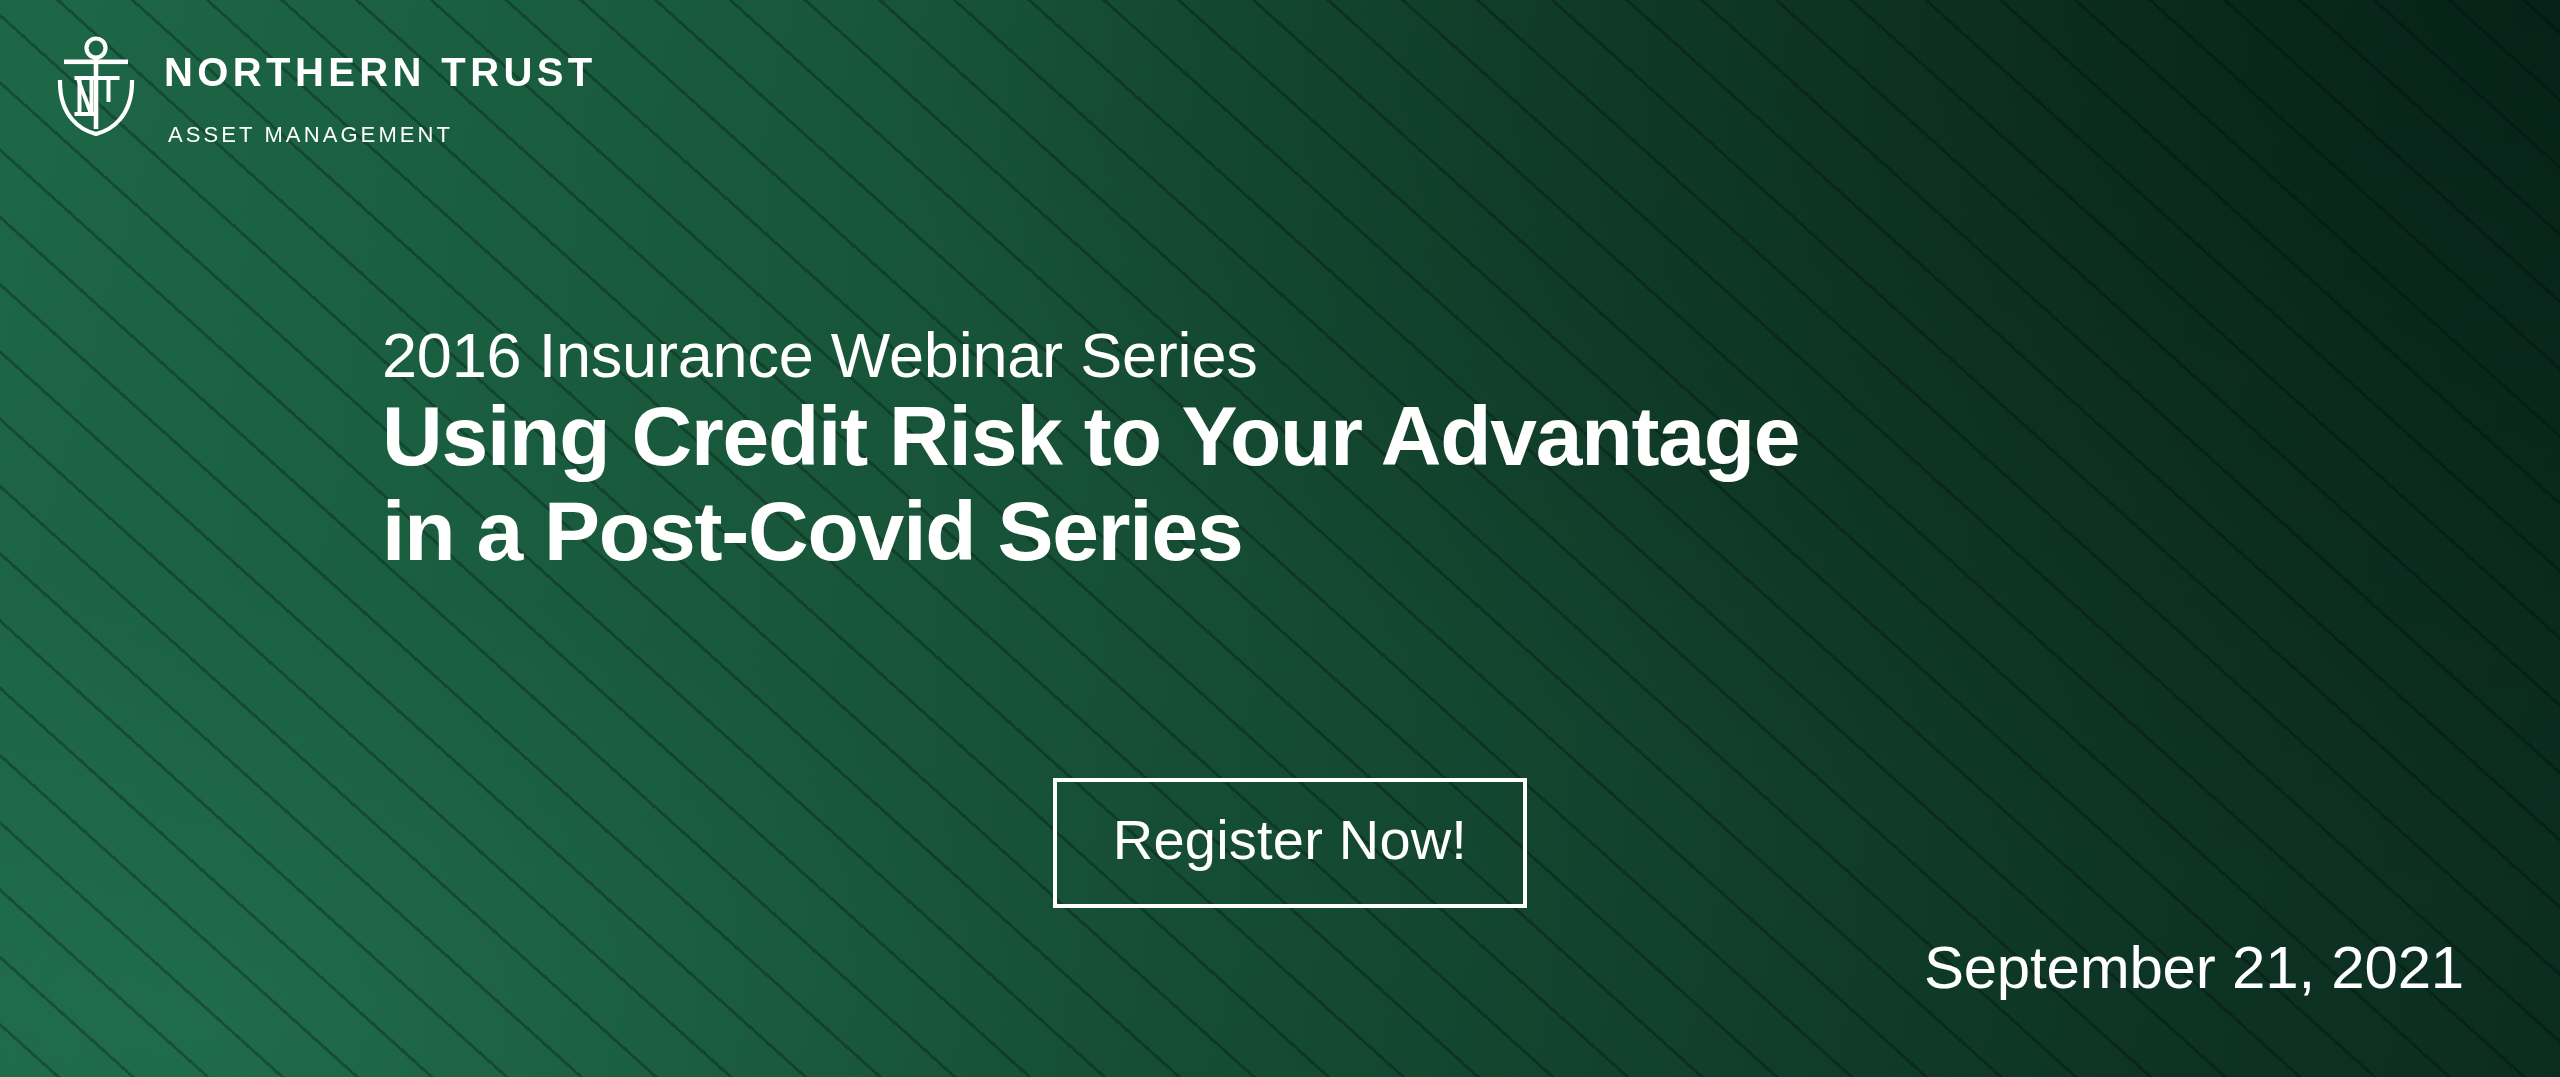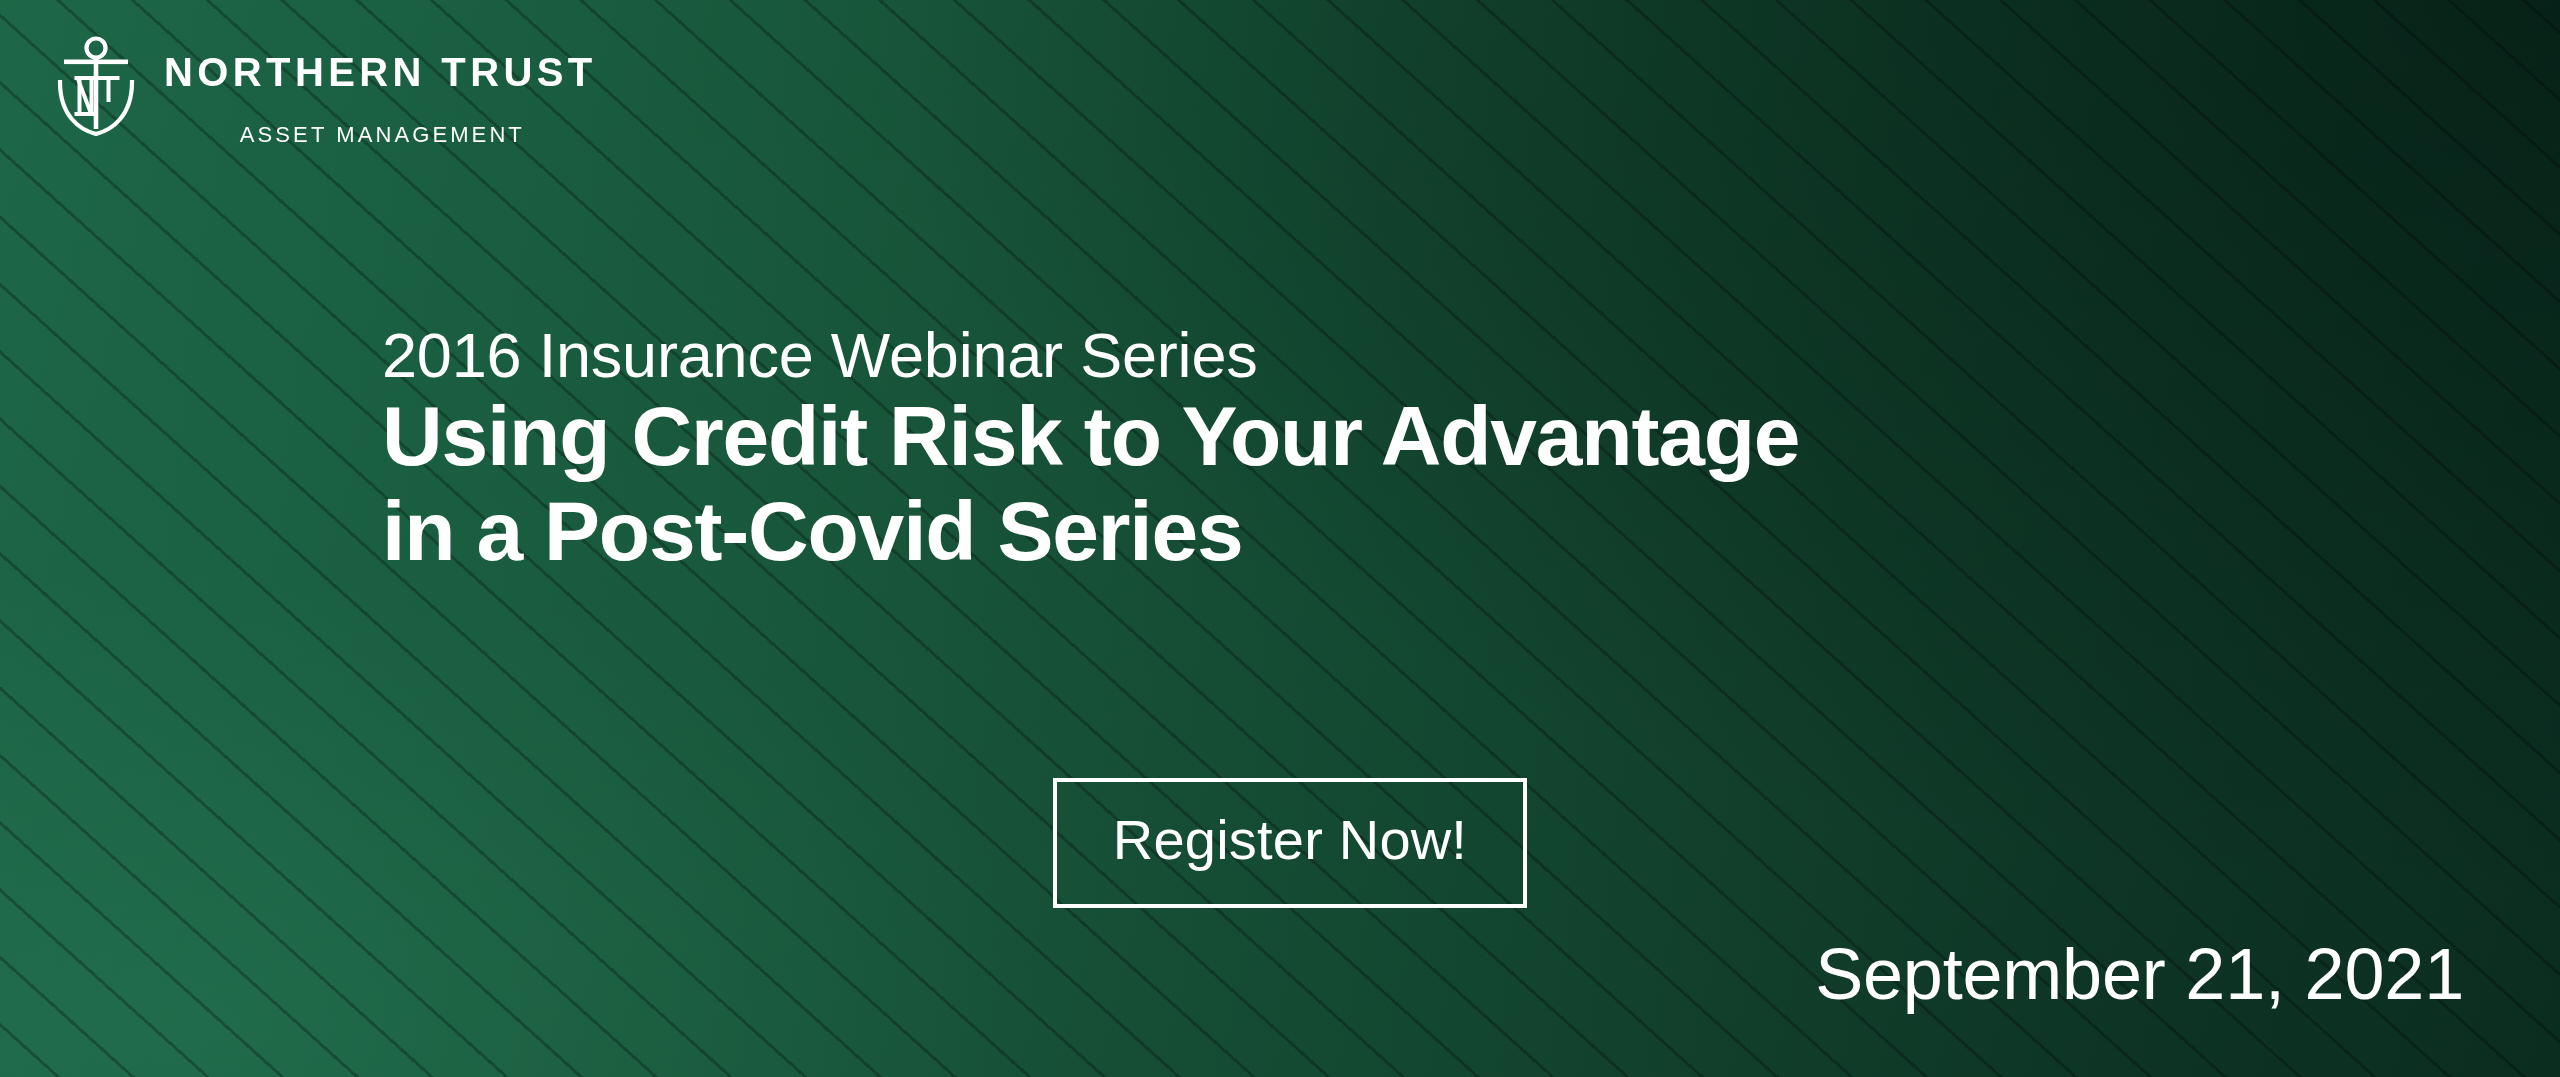--- a/index.html
+++ b/index.html
@@ -99,21 +99,20 @@
   }
   .subwordmark {
     color: #ffffff;
     font-size: 22px;
     font-weight: 400;
     letter-spacing: 3.1px;
     line-height: 1;
     margin-top: 32px;
     margin-left: 4px;
     white-space: nowrap;
-    text-align: center;
   }
 
   
   .headline-block {
     position: absolute;
     left: 382px;
     top: 322px;
   }
   .eyebrow {
     color: #ffffff;
@@ -157,21 +156,21 @@
     cursor: pointer;
     white-space: nowrap;
   }
 
   
   .date-line {
     position: absolute;
     right: 96px;
     top: 938px;
     color: #ffffff;
-    font-size: 72px;
+    font-size: 60px;
     font-weight: 300;
     letter-spacing: -0.2px;
     line-height: 1;
     white-space: nowrap;
   }
 </style>
 </head>
 <body>
 
 <div class="banner">

